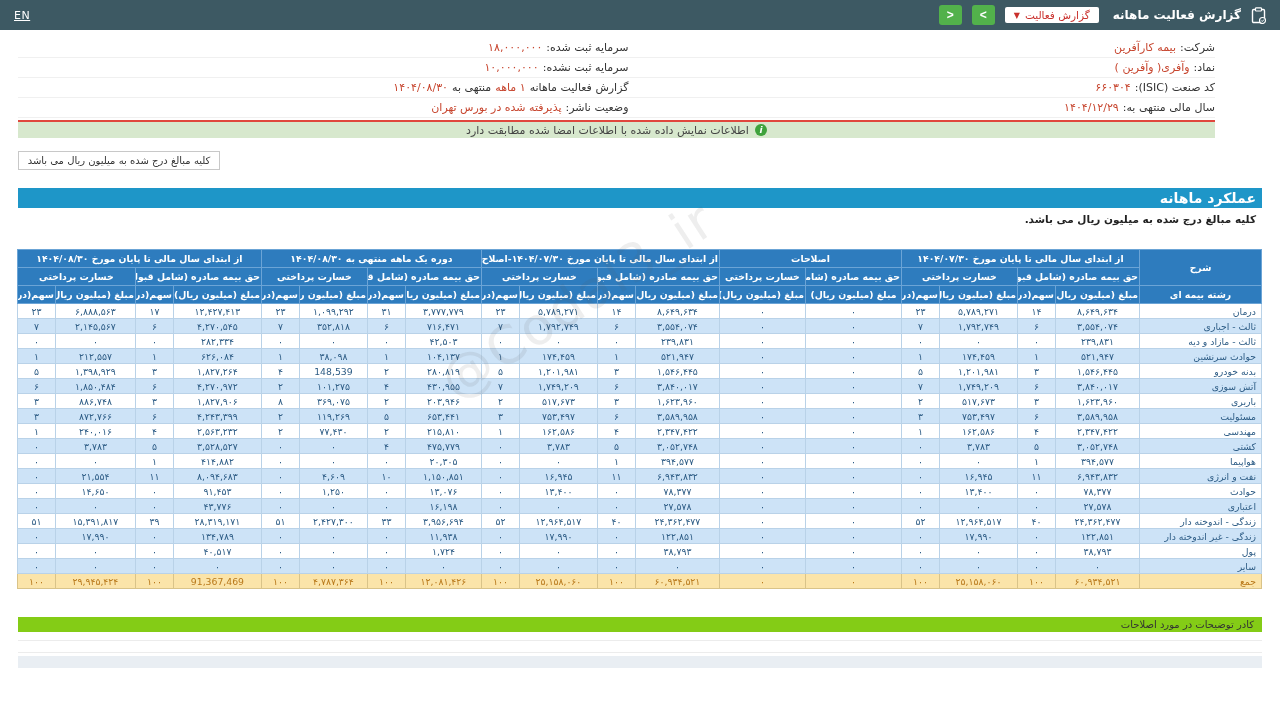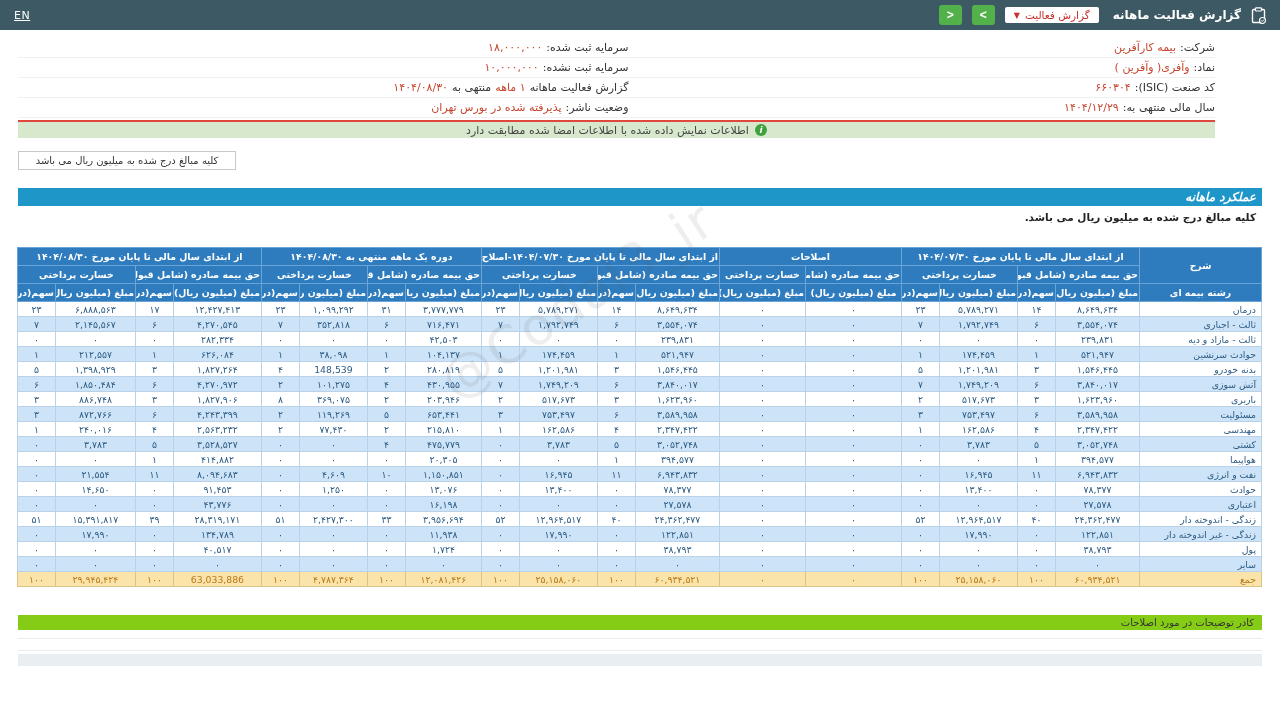--- a/index.html
+++ b/index.html
@@ -32,24 +32,24 @@
   .info-col-left{width:51%;}
   .info-row{height:20px;display:flex;align-items:center;border-bottom:1px solid #f0f0f0;font-size:11px;gap:4px;}
   .info-label{color:#333;}
   .info-value{color:var(--link-color);}
   
   .notice{margin:0 65px 0 18px;background:var(--notice-bg);height:16px;display:flex;align-items:center;justify-content:center;
     gap:6px;font-size:11px;color:#444;}
   .i-icon{display:inline-block;width:12px;height:12px;border-radius:50%;background:#3fa23c;color:#fff;
     font-size:9px;line-height:12px;text-align:center;font-style:italic;font-weight:bold;}
   
-  .amounts-box{margin:13px 18px 0;width:218px;margin-inline-start:auto;border:1px solid #c8c8c8;
+  .amounts-box{margin:13px 18px 0;width:202px;margin-inline-start:auto;border:1px solid #c8c8c8;
     font-size:10px;color:#333;text-align:center;padding:3px 2px;background:#fff;}
   
-  .band{margin:18px 18px 0;background:var(--band-bg);color:#fff;font-size:12px;font-weight:bold;padding:2px 6px;font-style:italic;}
+  .band{margin:18px 18px 0;background:var(--band-bg);color:#fff;font-size:14px;font-weight:bold;padding:2px 6px;}
   .band-note{margin:5px 24px 0;font-size:10.5px;font-weight:bold;color:#222;text-align:right;}
   
   .table-wrap{margin:24px 18px 0;}
   table{border-collapse:collapse;width:1244px;table-layout:fixed;}
   th{background:var(--thead-bg);color:#fff;border:1px solid #6ba4d6;font-weight:bold;font-size:9.3px;
     padding:3px 1px;white-space:nowrap;overflow:hidden;}
   td{border:1px solid #b9d2e8;padding:1px 3px;text-align:center;color:var(--cell-text);font-size:9.3px;
     white-space:nowrap;overflow:hidden;height:15px;}
   td.name{text-align:right;padding-right:5px;}
   tbody tr:nth-child(even){background:var(--alt-row);}
@@ -593,21 +593,21 @@
           <td class="">۰</td>
           <td class="">۰</td>
           <td class="">۶۰,۹۳۴,۵۲۱</td>
           <td class="">۱۰۰</td>
           <td class="">۲۵,۱۵۸,۰۶۰</td>
           <td class="">۱۰۰</td>
           <td class="">۱۲,۰۸۱,۴۲۶</td>
           <td class="">۱۰۰</td>
           <td class="">۴,۷۸۷,۳۶۴</td>
           <td class="">۱۰۰</td>
-          <td class="">63,033,886</td>
+          <td class="">91,367,469</td>
           <td class="">۱۰۰</td>
           <td class="">۲۹,۹۴۵,۴۲۴</td>
           <td class="">۱۰۰</td>
         </tr>
       </tbody>
   </table>
 </div>
 
 <div class="footers" id="footers">
     <div class="panel">

